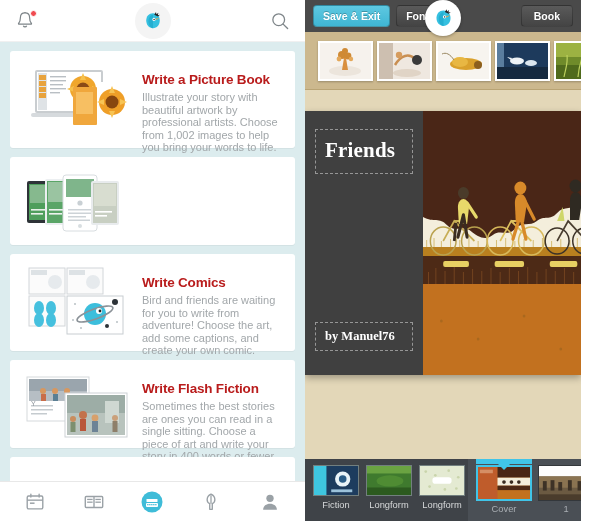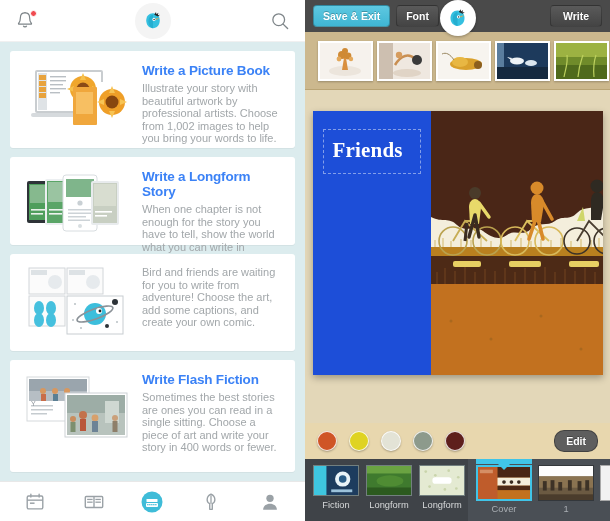--- a/index.html
+++ b/index.html
@@ -50,39 +50,39 @@
     flex: 0 0 auto;
     box-shadow: 0 1px 0 rgba(0,0,0,0.04);
   }
   .card-thumb {
     width: 118px; flex: 0 0 118px; height: 72px;
     position: relative; overflow: hidden;
     display:flex; align-items:center; justify-content:center;
   }
   .card-body { flex: 1 1 auto; padding-left: 6px; padding-top: 2px; }
   .card-title {
-    font-size: 13.5px; font-weight: bold; color: #3b82f6;
-    letter-spacing: -0.2px; margin-bottom: 4px;
+    font-size: 13.5px; font-weight: bold; color: #b91c1c;
+    letter-spacing: -0.2px; margin-bottom: 4px; margin-top: 9px;
   }
   .card-desc {
     font-size: 11px; line-height: 12.6px; color: #a2a7aa;
   }
   .card-partial { overflow: hidden; }
 
   .tabbar {
     flex: 0 0 40px; height: 40px; background: #fff;
     border-top: 1px solid #e8e8e8;
     display: flex; align-items: center; justify-content: space-around;
     padding: 0 6px;
   }
   .tab-ic { width: 24px; height: 24px; display:flex; align-items:center; justify-content:center; }
 
   
   .right-panel {
-    width: 305px; height: 521px;
+    width: 276px; height: 521px;
     background: #e0d4b4; position: relative;
     display: flex; flex-direction: column;
   }
   .r-toolbar {
     height: 32px; flex: 0 0 32px; background: #4a4a4a;
     display: flex; align-items: center; padding: 0 8px;
     position: relative; z-index: 5;
   }
   .btn {
     border-radius: 4px; font-size: 10.5px; font-weight: bold;
@@ -124,21 +124,21 @@
     background: #e3d7b8;
     display: flex; align-items: flex-start; justify-content: center;
     padding-top: 21px; overflow: hidden;
   }
   .book {
     width: 290px; height: 264px;
     display: flex; position: relative;
     box-shadow: 0 3px 7px rgba(0,0,0,0.3);
   }
   .book-spine {
-    width: 118px; flex: 0 0 118px; background: #1d4ed8;
+    width: 118px; flex: 0 0 118px; background: #404040;
     position: relative; padding: 18px 10px;
     display: flex; flex-direction: column; justify-content: space-between;
   }
   .title-box {
     border: 1px dashed rgba(255,255,255,0.45);
     padding: 8px 9px 10px 9px;
   }
   .book-title {
     font-family: "Liberation Serif", serif;
     font-size: 21px; font-weight: bold; color: #ffffff;
@@ -325,24 +325,20 @@
                 <rect x="47" y="50.5" width="22" height="1.5"></rect>
             </g>
             <circle cx="59" cy="57" r="2" fill="#d8dee1"></circle>
             <rect x="70" y="12" width="28" height="44" rx="2" fill="#e8ebed"></rect>
             <rect x="72" y="14" width="24" height="40" fill="#c8cfc2"></rect>
             <rect x="73" y="15" width="22" height="22" fill="#d8ddd0"></rect>
             <rect x="74" y="42" width="17" height="1.6" fill="#ffffff"></rect>
             <rect x="74" y="46" width="12" height="1.6" fill="#ffffff"></rect>
           </svg>
         </div>
-        <div class="card-body">
-          <div class="card-title">Write a Longform Story</div>
-          <div class="card-desc">When one chapter is not enough for the story you have to tell, show the world what you can write in longform.</div>
-        </div>
       </div>
 
       <div class="card" style="height:97px">
         <div class="card-thumb">
           <svg width="112" height="76" viewBox="0 0 112 76">
             <rect x="8" y="6" width="36" height="26" fill="#fbfbfb" stroke="#d2d6d9"></rect>
             <rect x="46" y="6" width="36" height="26" fill="#fbfbfb" stroke="#d2d6d9"></rect>
             <rect x="10" y="8" width="16" height="5" fill="#dde2e5"></rect>
             <rect x="48" y="8" width="16" height="5" fill="#dde2e5"></rect>
             <circle cx="34" cy="20" r="7" fill="#e6eaed"></circle>
@@ -363,25 +359,26 @@
             <circle cx="86" cy="64" r="2" fill="#2d3338"></circle>
             <g fill="#b9c0c5">
                 <circle cx="54" cy="42" r="1"></circle>
                 <circle cx="60" cy="66" r="1"></circle>
                 <circle cx="96" cy="60" r="1"></circle>
                 <circle cx="52" cy="58" r="1"></circle>
               </g>
           </svg>
         </div>
         <div class="card-body">
+          <div class="card-title">Write Comics</div>
           <div class="card-desc">Bird and friends are waiting for you to write from adventure! Choose the art, add some captions, and create your own comic.</div>
         </div>
       </div>
 
-      <div class="card" style="height:112px">
+      <div class="card" style="height:88px">
         <div class="card-thumb">
           <svg width="112" height="70" viewBox="0 0 112 70">
             <rect x="6" y="6" width="62" height="44" fill="#ffffff" stroke="#d5d9dc"></rect>
             <rect x="8" y="8" width="58" height="22" fill="#b6bec4"></rect>
             <rect x="8" y="8" width="58" height="12" fill="#9aa5ad"></rect>
             <g fill="#d8975e">
                 <circle cx="22" cy="20" r="3"></circle>
                 <circle cx="34" cy="20" r="3"></circle>
                 <circle cx="46" cy="20" r="3"></circle>
               </g>
@@ -484,21 +481,21 @@
         </svg>
       </div>
     </div>
   </div>
 
   <div class="right-panel">
 
     <div class="r-toolbar">
       <div class="btn btn-primary">Save &amp; Exit</div>
       <div class="btn btn-dark">Font</div>
-      <div class="btn btn-font">Write</div>
+      <div class="btn btn-font">Book</div>
       <div class="r-logo-badge">
         <svg width="27" height="27" viewBox="0 0 40 40">
           <path d="M20 8c-6.2 0-10.4 4.5-10.4 11.3 0 6.9 4.4 11.7 10.4 11.7s10.4-4.8 10.4-11.7C30.4 12.5 26.2 8 20 8z" fill="#35c0e0"></path>
           <path d="M13 20.5c0 5.8 3.2 10.5 7 10.5V10.2c-4 0-7 4.4-7 10.3z" fill="#25aed0"></path>
           <circle cx="21.5" cy="17.5" r="2.4" fill="#ffffff"></circle>
           <circle cx="21.7" cy="17.6" r="1.1" fill="#232323"></circle>
           <path d="M24 16.5l6-1.5-5.4 3.4z" fill="#f2a23a"></path>
           <path d="M22 10.5l2.6-4.2.7 3.4 3-2.3-1 3.6 3.4-.5-3 2.6z" fill="#232323"></path>
         </svg>
       </div>
@@ -563,20 +560,23 @@
         </svg>
       </div>
     </div>
 
     <div class="r-canvas">
       <div class="book">
         <div class="book-spine">
           <div class="title-box">
             <div class="book-title">Friends</div>
           </div>
+          <div class="author-box">
+            <div class="book-author">by Manuel76</div>
+          </div>
         </div>
         <div class="book-art">
           <svg width="100%" height="100%" viewBox="0 0 172 264" preserveAspectRatio="none">
             <rect width="172" height="264" fill="#f4eedc"></rect>
             <path d="M0 0h172v92c-10 8-18 2-26 10s-14 2-22 8-16 0-24 8-16 0-24 6-16 2-24-4-18 2-26-6-14-2-26-8z" fill="#4a2617"></path>
             <rect x="0" y="0" width="172" height="48" fill="#4a2617"></rect>
             <rect x="0" y="168" width="172" height="96" fill="#c2711f"></rect>
             <rect x="0" y="143" width="172" height="30" fill="#4d2a16"></rect>
             <g stroke="#7d4a22" stroke-width="1" opacity="0.8">
               <path d="M6 173v-12M14 173v-16M24 173v-13M34 173v-17M44 173v-12M54 173v-15M64 173v-13M74 173v-16M84 173v-12M94 173v-16M104 173v-13M114 173v-17M124 173v-12M134 173v-15M144 173v-13M154 173v-16M164 173v-12"></path>
@@ -624,28 +624,20 @@
               <circle cx="20" cy="210" r="1.5"></circle>
                 <circle cx="60" cy="228" r="1.5"></circle>
                 <circle cx="110" cy="205" r="1.5"></circle>
                 <circle cx="150" cy="238" r="1.5"></circle>
             </g>
           </svg>
         </div>
       </div>
     </div>
 
-    <div class="r-colors">
-      <div class="swatch" style="background:#cf5526"></div>
-      <div class="swatch" style="background:#dfd322"></div>
-      <div class="swatch" style="background:#e3e3d6"></div>
-      <div class="swatch" style="background:#8d9a8c"></div>
-      <div class="swatch" style="background:#5e1f1c"></div>
-      <div class="edit-btn">Edit</div>
-    </div>
 
     <div class="r-bottom">
       <div class="tpl-group">
         <div class="tpl">
           <div class="tpl-img">
             <svg width="100%" height="100%" viewBox="0 0 46 31" preserveAspectRatio="none">
               <rect width="46" height="31" fill="#1d3c5e"></rect>
               <rect x="0" y="0" width="13" height="31" fill="#3ec6e0"></rect>
               <circle cx="30" cy="14" r="8" fill="#e9f3f8"></circle>
               <circle cx="30" cy="14" r="4" fill="#2a5c86"></circle>

